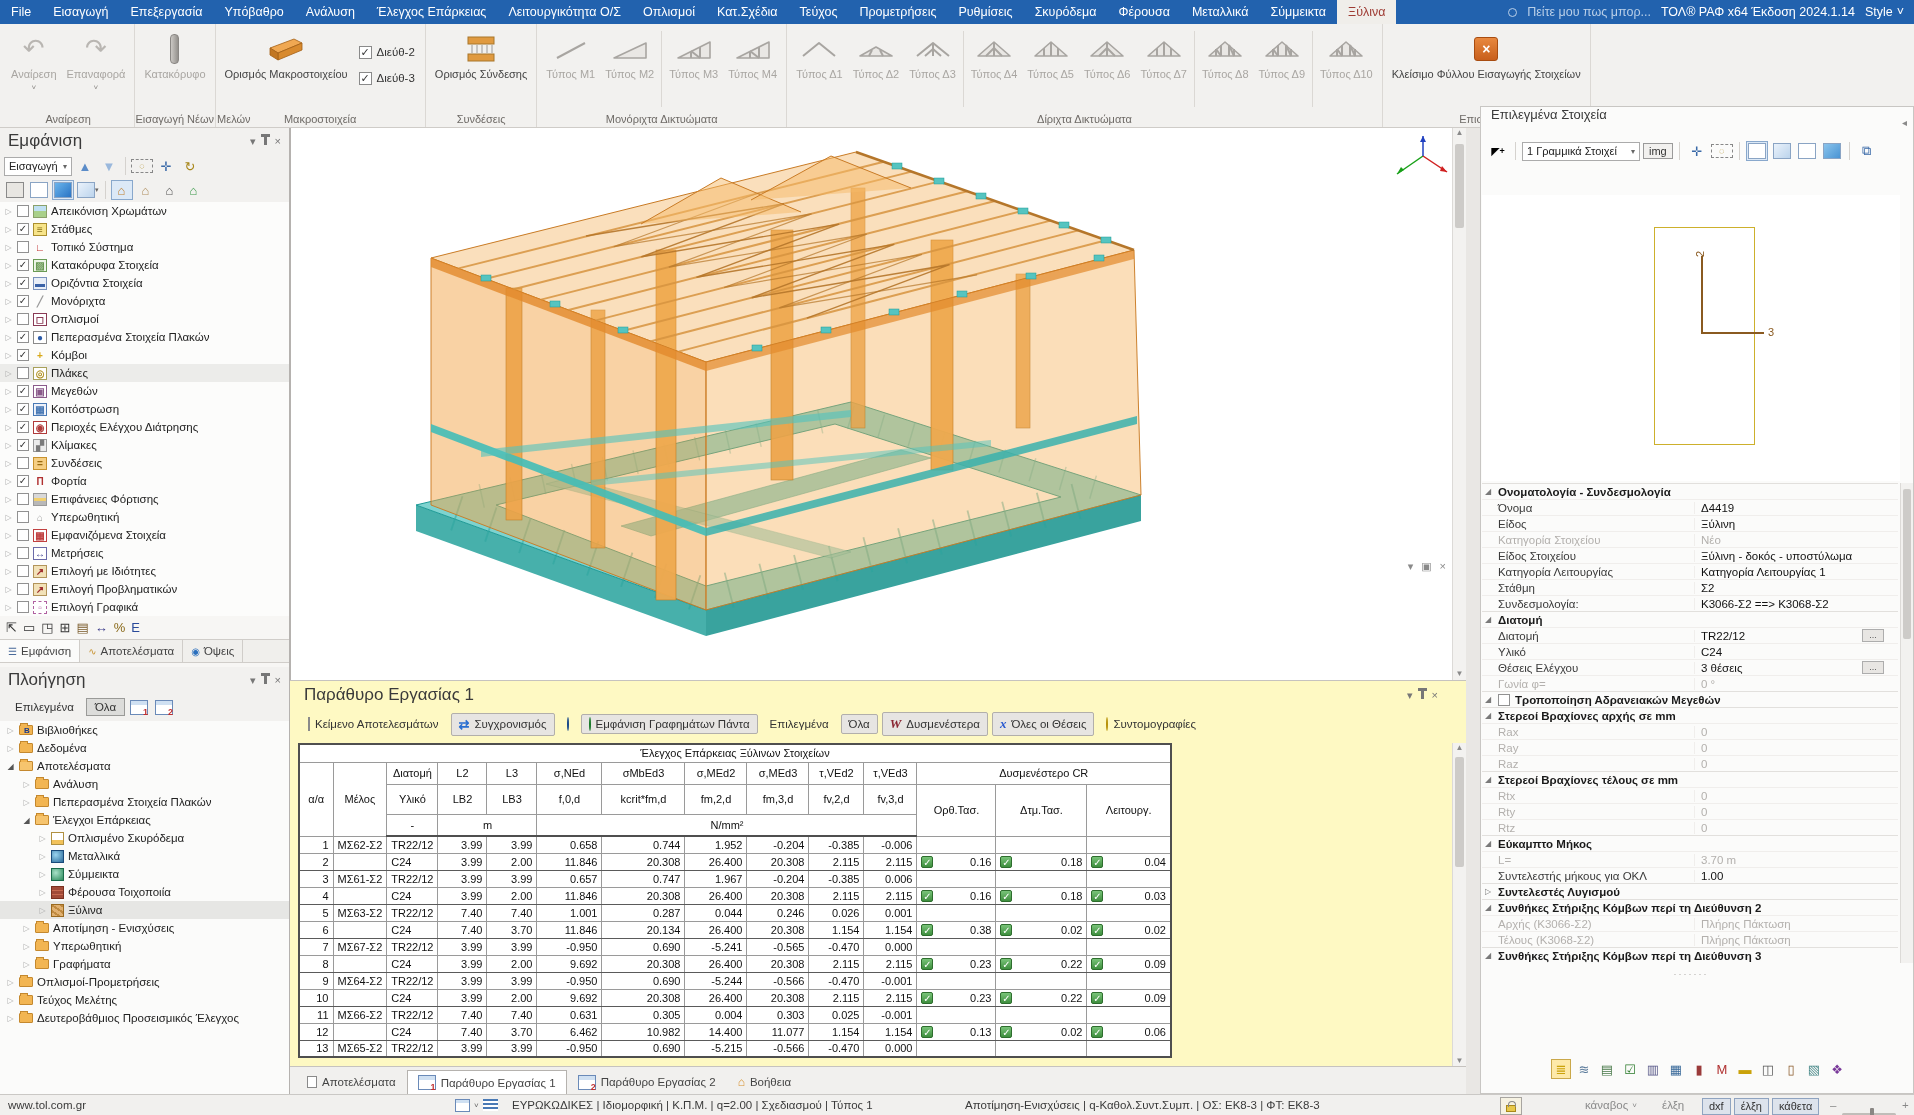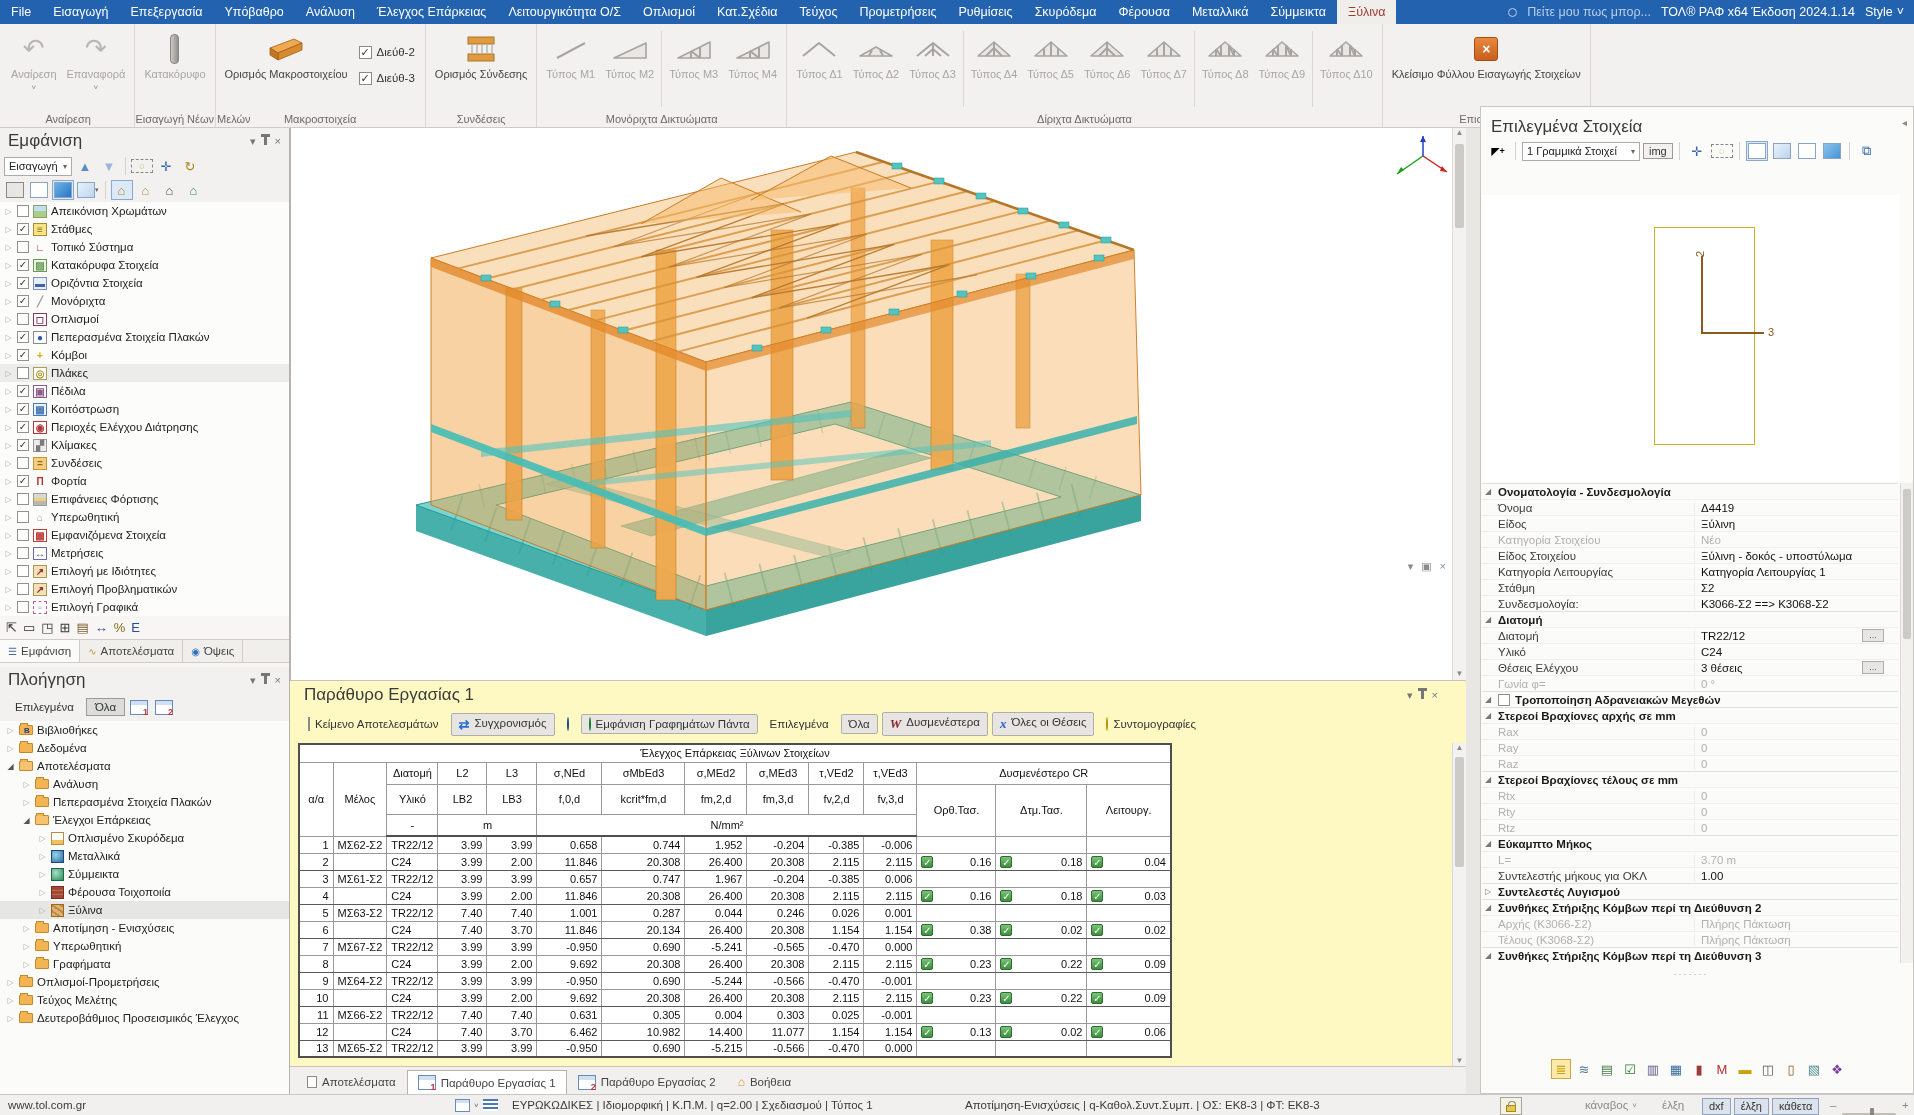--- a/index.html
+++ b/index.html
@@ -73,21 +73,21 @@
   
   .viewport{position:absolute;left:290px;top:128px;width:1176px;height:552px;background:#fff;border-left:1px solid #b5b2af}
   .vsb{position:absolute;width:14px;background:#f3f2f0;border-left:1px solid #dcdad7;font-size:8px;color:#8a8a8a;text-align:center}
   .sbthumb{position:absolute;left:2px;right:2px;background:#cdcbc8;border-radius:2px}
   .vwin{position:absolute;right:20px;top:432px;display:flex;gap:8px;color:#8a8a8a;font-size:11px}
 
   
   .workwin{position:absolute;left:290px;top:680px;width:1176px;height:414px;background:#fef9c3;border-top:1px solid #c6c3bf}
   .wtitle{height:28px;font-size:17px;color:#3a3a3a;padding:0 14px;display:flex;align-items:center}
   .wtool{height:30px;display:flex;align-items:center;gap:4px;padding:0 10px}
-  .wbtn{display:flex;gap:5px;font-size:11.5px;color:#333;padding:3px 7px;border:1px solid transparent;white-space:nowrap}
+  .wbtn{display:flex;align-items:center;gap:5px;font-size:11.5px;color:#333;padding:3px 7px;border:1px solid transparent;white-space:nowrap}
   .wbtn.box{background:#e7e5e2;border:1px solid #b2afab;border-radius:2px}
   .docic{width:12px;height:14px;background:#fff;border:1px solid #8a8a8a;background-image:repeating-linear-gradient(180deg,transparent 0 3px,#c05050 3px 4px);background-size:8px 100%;background-position:2px 2px;background-repeat:no-repeat}
   .ballb{width:13px;height:13px;border-radius:50%;background:radial-gradient(circle at 35% 30%,#9ec8f0,#2a66b8);border:1px solid #1a4a8a}
   .ballg{width:13px;height:13px;border-radius:50%;background:radial-gradient(circle at 35% 30%,#a8e0a8,#2a9a3a);border:1px solid #1a7a2a}
   .wlet{color:#8a2430;font-family:"Liberation Serif",serif;font-style:italic;font-weight:bold;font-size:13px}
   .xlet{color:#2a5ad0;font-family:"Liberation Serif",serif;font-style:italic;font-weight:bold;font-size:13px}
   .bulbic{width:10px;height:10px;border-radius:50%;background:radial-gradient(#ffe97a,#e8b820);border:1px solid #b8920a}
   table.res{position:absolute;left:8px;top:62px;border-collapse:collapse;table-layout:fixed;background:#fff;border:2px solid #4f4f4f}
   table.res th,table.res td{border:1px solid #9a9a9a;font-weight:normal;font-size:11px;color:#111;padding:0 4px;white-space:nowrap;overflow:hidden}
   table.res th{text-align:center}
@@ -100,21 +100,21 @@
   tr.drow td.txt{text-align:left}
   tr.grp td{border-bottom:1.6px solid #5a5a5a}
   .crcell{display:flex;align-items:center;justify-content:space-between;gap:3px}
   .chk{width:12px;height:12px;background:linear-gradient(#79c479,#3e8e3e);border:1px solid #2e6e2e;border-radius:2px;color:#fff;font-size:10px;line-height:11px;text-align:center;flex:none}
   .wtabs{position:absolute;bottom:0;height:28px;left:0;right:0;display:flex;align-items:flex-end;padding:0 6px;background:#f1f0ee;border-top:1px solid #c6c3bf}
   .wtab{height:24px;display:flex;align-items:center;gap:5px;padding:0 10px;font-size:11.5px;color:#444;border:1px solid transparent}
   .wtab.on{background:#fff;border:1px solid #b5b2ae;border-bottom:none}
 
   
   .rpanel{position:absolute;left:1480px;top:106px;width:434px;height:988px;background:#fbfbfa;border:1px solid #c8c6c3}
-  .rptitle{height:30px;display:flex;align-items:flex-end;padding:0 10px;font-size:17px;color:#3a3a3a}
+  .rptitle{height:30px;display:flex;align-items:flex-start;padding:0 10px;font-size:13px;color:#3a3a3a}
   .rptool{display:flex;align-items:center;gap:3px;padding:2px 6px;height:28px}
   .imgbtn{border:1px solid #9a9a9a;background:#f2f1ef;font-size:11px;padding:1px 5px;color:#333}
   .cubebtn{width:18px;height:16px;border:1px solid #8aa4c4;background:linear-gradient(135deg,#eaf2fb,#bcd4ec);display:inline-block}
   .prev{position:absolute;left:1px;top:88px;width:418px;height:286px;background:#fff}
   .secrect{position:absolute;left:172px;top:32px;width:101px;height:218px;border:1.5px solid #cdb02c}
   .ax{position:absolute;background:#8a5a20}
   .axlbl{position:absolute;color:#8a5a20;font-size:11px}
   .props{position:absolute;left:1px;top:376px;width:416px}
   .psec{height:16px;display:flex;align-items:center;font-weight:bold;font-size:11.5px;color:#1a1a1a;background:#fbfbfa;border-top:1px solid #e2e0dd;padding-left:16px;position:relative;gap:5px}
   .psec .sarr{position:absolute;left:3px;top:3px;font-size:8px;color:#7a7a7a;font-weight:normal}
@@ -521,21 +521,21 @@
         <div class="trow hl">
           <span class="texp">▷</span>
           <span class="cb"></span>
           <span class="ticon" style="background: rgb(255, 255, 255); border: 1px solid rgb(168, 160, 90); color: rgb(176, 144, 32);">◎</span>
           <span>Πλάκες</span>
         </div>
         <div class="trow">
           <span class="texp">▷</span>
           <span class="cb">✓</span>
           <span class="ticon" style="background: rgb(255, 255, 255); border: 1px solid rgb(138, 90, 138); color: rgb(138, 90, 138);">▣</span>
-          <span>Πέδιλα</span>
+          <span>Μεγεθών</span>
         </div>
         <div class="trow">
           <span class="texp">▷</span>
           <span class="cb">✓</span>
           <span class="ticon" style="background: rgb(238, 242, 250); border: 1px solid rgb(74, 122, 181); color: rgb(74, 122, 181);">▦</span>
           <span>Κοιτόστρωση</span>
         </div>
         <div class="trow">
           <span class="texp">▷</span>
           <span class="cb">✓</span>

